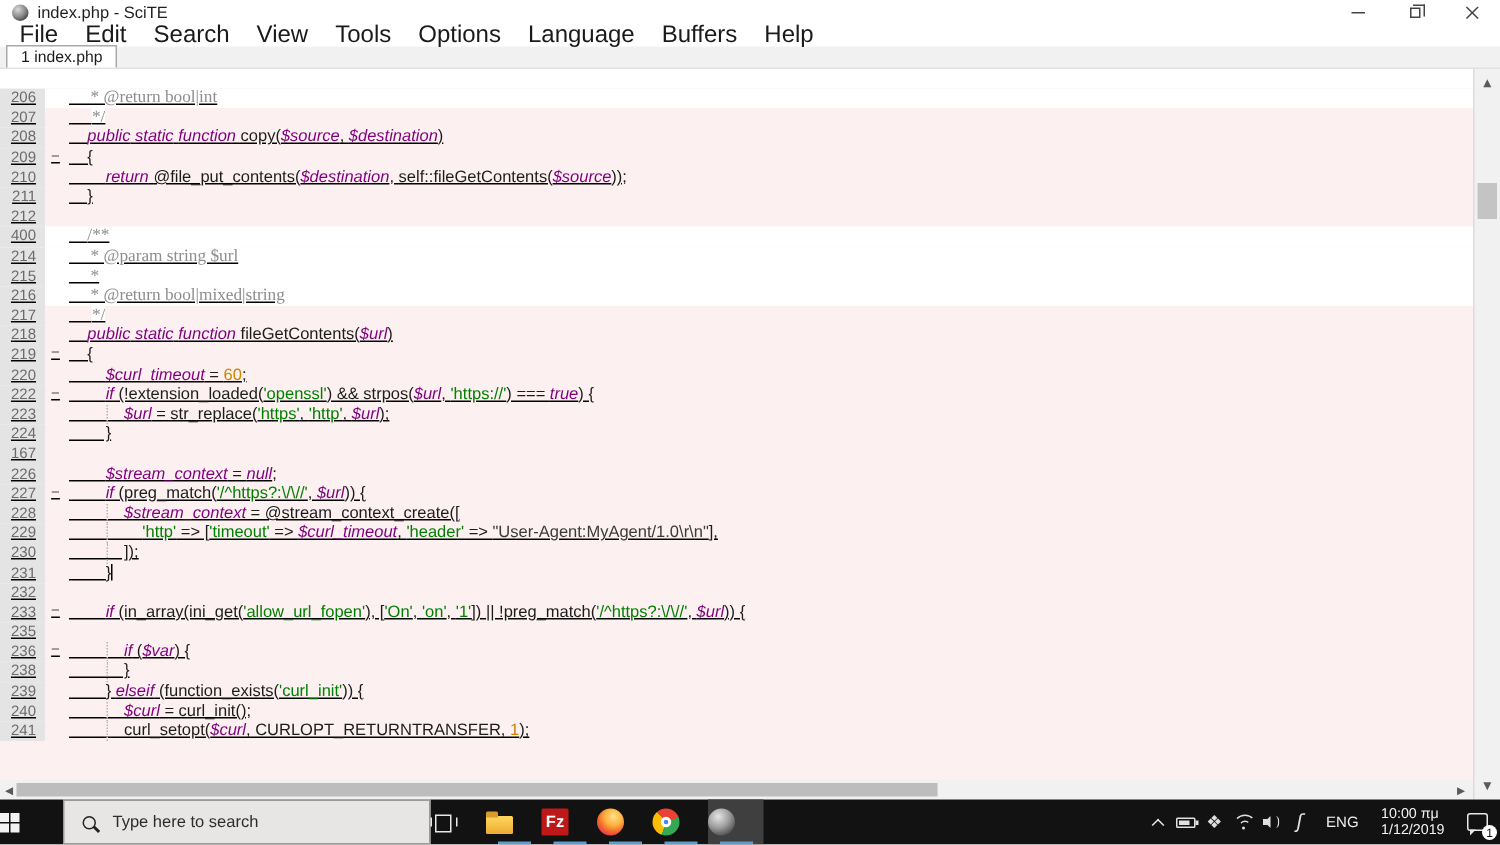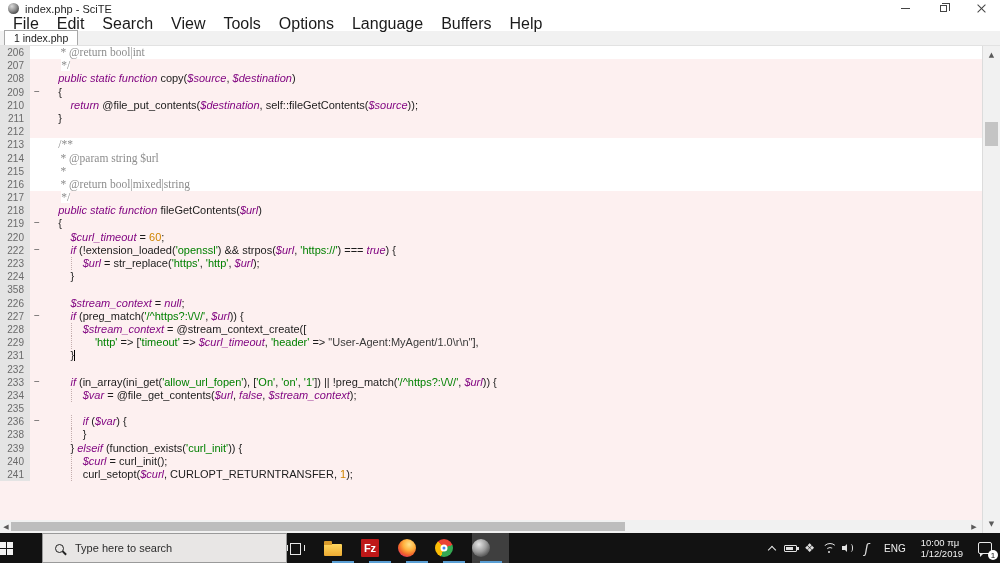--- a/index.html
+++ b/index.html
@@ -27,21 +27,21 @@
   
   .menubar { height:14px; display:flex; align-items:center; background:#ffffff; padding-left:4px; }
   .menu-item { font-size:16px; color:#1a1a1a; padding:0 9px; cursor:default; }
 
   
   .tabbar { height:15px; background:#f1f1f1; border-bottom:1px solid #e2e2e2; display:flex; align-items:flex-end; }
   .tab { height:15px; margin-left:4px; background:#ffffff; border:1px solid #a9a9a9; border-bottom:none;
     padding:0 9px; font-size:10.5px; color:#1a1a1a; display:inline-flex; align-items:center; }
 
   
-  .editor { position:absolute; top:46px; left:0; width:982px; height:474px; overflow:hidden; background:#fdf0f0; }
+  .editor { position:absolute; top:59px; left:0; width:982px; height:474px; overflow:hidden; background:#fdf0f0;text-decoration:underline; }
   .row { display:flex; height:13.2px; background:#fdf0f0; }
   .row.cm-bg { background:#ffffff; }
   .ln { width:30px; flex:0 0 30px; background:#e4e4e4; color:#6a6a6a; font-size:10px; line-height:13.2px;
     text-align:right; padding-right:6px; }
   .fold { width:14px; flex:0 0 14px; color:#555; font-size:10px; line-height:12px; text-align:center; }
   .code { flex:1; position:relative; white-space:pre; font-size:11px; line-height:13.2px; color:#1c1c1c;
     padding-left:2px; overflow:hidden; }
   .guide { position:absolute; left:27px; top:0; bottom:0; width:0; border-left:1px dotted #c4aeae; }
   .tk-k, .tk-v { color:#7f007f; font-style:italic; }
   .tk-s { color:#008000; }
@@ -202,21 +202,21 @@
         <span class="ln">211</span>
         <span class="fold"></span>
         <span class="code"><span class="tk-d">    }</span></span>
       </div>
       <div class="row">
         <span class="ln">212</span>
         <span class="fold"></span>
         <span class="code"></span>
       </div>
       <div class="row cm-bg">
-        <span class="ln">213</span>
+        <span class="ln">400</span>
         <span class="fold"></span>
         <span class="code"><span class="tk-d">    </span><span class="tk-cm">/**</span></span>
       </div>
       <div class="row cm-bg">
         <span class="ln">214</span>
         <span class="fold"></span>
         <span class="code"><span class="tk-cm">     * @param string $url</span></span>
       </div>
       <div class="row cm-bg">
         <span class="ln">215</span>
@@ -257,21 +257,21 @@
         <span class="ln">223</span>
         <span class="fold"></span>
         <span class="code"><span class="guide"></span><span class="tk-d">            </span><span class="tk-v">$url</span><span class="tk-d"> = str_replace(</span><span class="tk-s">'https'</span><span class="tk-d">, </span><span class="tk-s">'http'</span><span class="tk-d">, </span><span class="tk-v">$url</span><span class="tk-d">);</span></span>
       </div>
       <div class="row">
         <span class="ln">224</span>
         <span class="fold"></span>
         <span class="code"><span class="tk-d">        }</span></span>
       </div>
       <div class="row">
-        <span class="ln">358</span>
+        <span class="ln">167</span>
         <span class="fold"></span>
         <span class="code"></span>
       </div>
       <div class="row">
         <span class="ln">226</span>
         <span class="fold"></span>
         <span class="code"><span class="tk-d">        </span><span class="tk-v">$stream_context</span><span class="tk-d"> = </span><span class="tk-k">null</span><span class="tk-d">;</span></span>
       </div>
       <div class="row">
         <span class="ln">227</span>
@@ -282,38 +282,38 @@
         <span class="ln">228</span>
         <span class="fold"></span>
         <span class="code"><span class="guide"></span><span class="tk-d">            </span><span class="tk-v">$stream_context</span><span class="tk-d"> = @stream_context_create([</span></span>
       </div>
       <div class="row">
         <span class="ln">229</span>
         <span class="fold"></span>
         <span class="code"><span class="guide"></span><span class="tk-d">                </span><span class="tk-s">'http'</span><span class="tk-d"> =&gt; [</span><span class="tk-s">'timeout'</span><span class="tk-d"> =&gt; </span><span class="tk-v">$curl_timeout</span><span class="tk-d">, </span><span class="tk-s">'header'</span><span class="tk-d"> =&gt; </span><span class="tk-ds">"User-Agent:MyAgent/1.0\r\n"</span><span class="tk-d">],</span></span>
       </div>
       <div class="row">
+        <span class="ln">230</span>
+        <span class="fold"></span>
+        <span class="code"><span class="guide"></span><span class="tk-d">            ]);</span></span>
+      </div>
+      <div class="row">
         <span class="ln">231</span>
         <span class="fold"></span>
         <span class="code"><span class="tk-d">        }</span><span class="caret"></span></span>
       </div>
       <div class="row">
         <span class="ln">232</span>
         <span class="fold"></span>
         <span class="code"></span>
       </div>
       <div class="row">
         <span class="ln">233</span>
         <span class="fold">−</span>
         <span class="code"><span class="tk-d">        </span><span class="tk-k">if</span><span class="tk-d"> (in_array(ini_get(</span><span class="tk-s">'allow_url_fopen'</span><span class="tk-d">), [</span><span class="tk-s">'On'</span><span class="tk-d">, </span><span class="tk-s">'on'</span><span class="tk-d">, </span><span class="tk-s">'1'</span><span class="tk-d">]) || !preg_match(</span><span class="tk-s">'/^https?:\/\//'</span><span class="tk-d">, </span><span class="tk-v">$url</span><span class="tk-d">)) {</span></span>
-      </div>
-      <div class="row">
-        <span class="ln">234</span>
-        <span class="fold"></span>
-        <span class="code"><span class="guide"></span><span class="tk-d">            </span><span class="tk-v">$var</span><span class="tk-d"> = @file_get_contents(</span><span class="tk-v">$url</span><span class="tk-d">, </span><span class="tk-k">false</span><span class="tk-d">, </span><span class="tk-v">$stream_context</span><span class="tk-d">);</span></span>
       </div>
       <div class="row">
         <span class="ln">235</span>
         <span class="fold"></span>
         <span class="code"></span>
       </div>
       <div class="row">
         <span class="ln">236</span>
         <span class="fold">−</span>
         <span class="code"><span class="guide"></span><span class="tk-d">            </span><span class="tk-k">if</span><span class="tk-d"> (</span><span class="tk-v">$var</span><span class="tk-d">) {</span></span>

